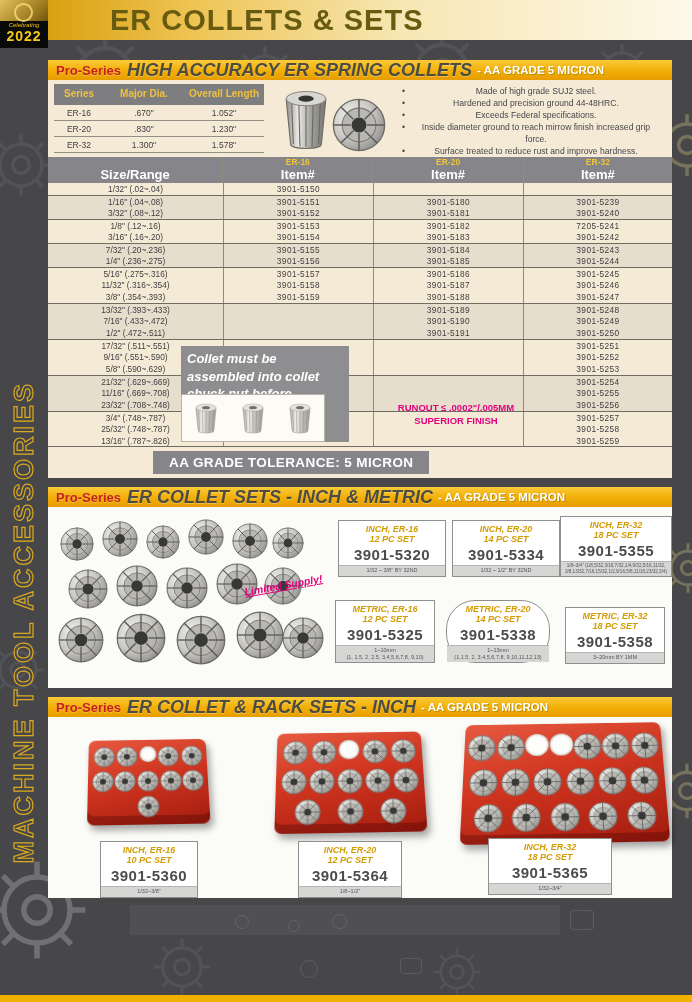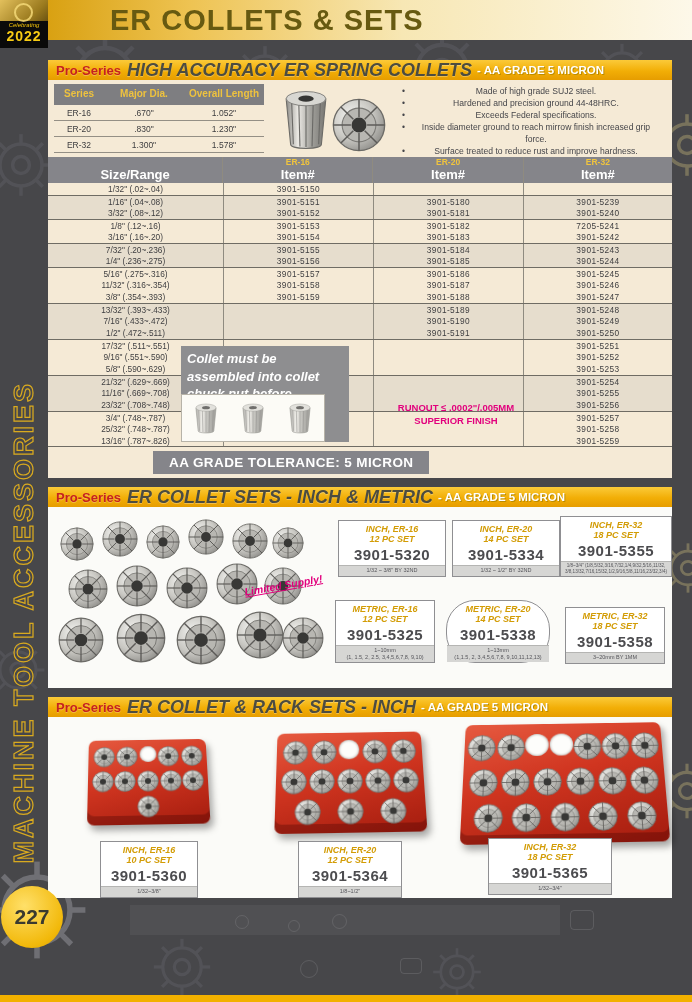--- a/index.html
+++ b/index.html
@@ -723,18 +723,15 @@
     <div class="pbox" id="rb2">
         <div class="t1">INCH, ER-32</div>
         <div class="t2">18 PC SET</div>
         <div class="code">3901-5365</div>
         <div class="foot">
           <div class="fl">1/32~3/4"</div>
         </div>
       </div>
   </div>
 
-  <div class="page-num">
-    <span>227</span>
-  </div>
   <div class="bottom-strip"></div>
 
 </div>
 
 </body></html>

